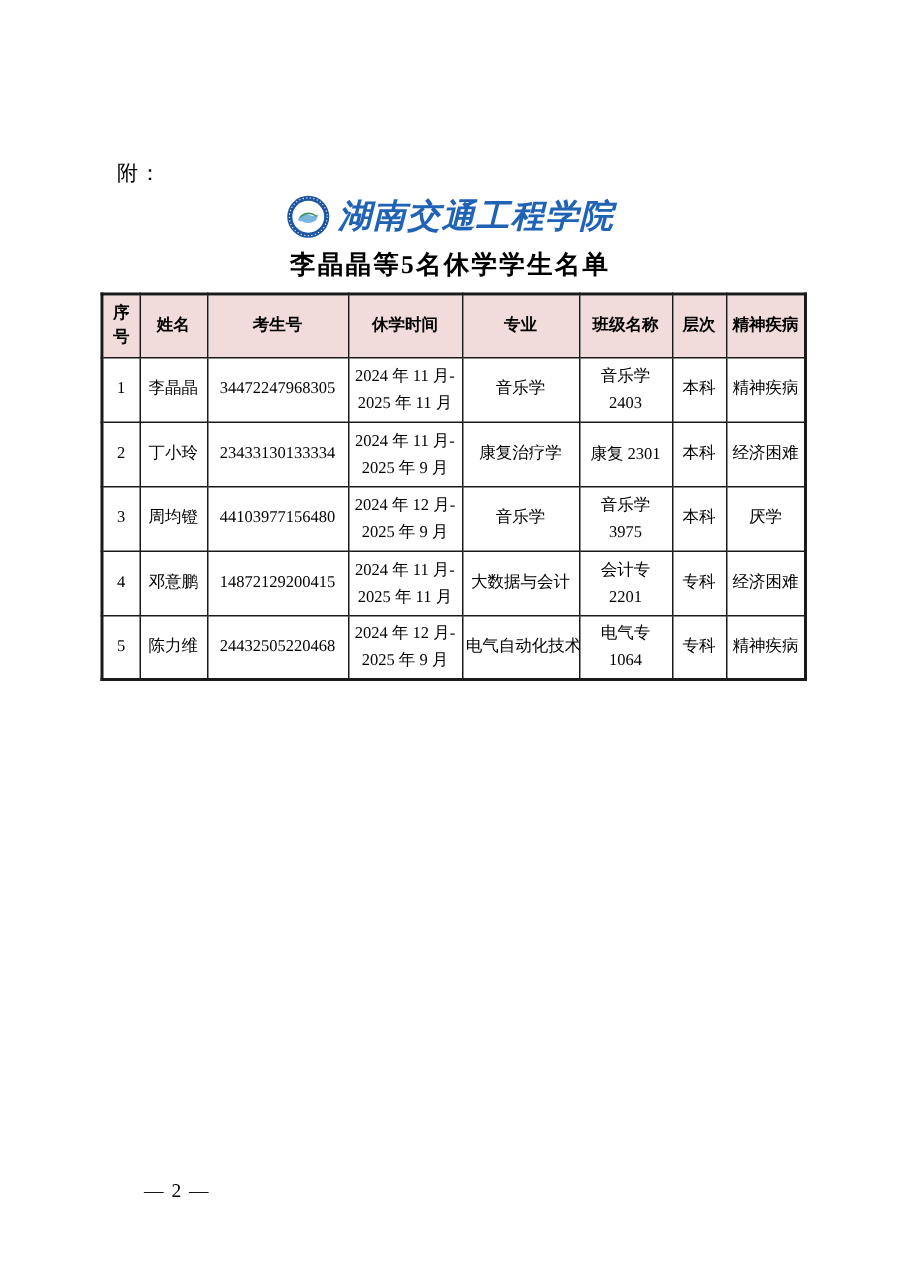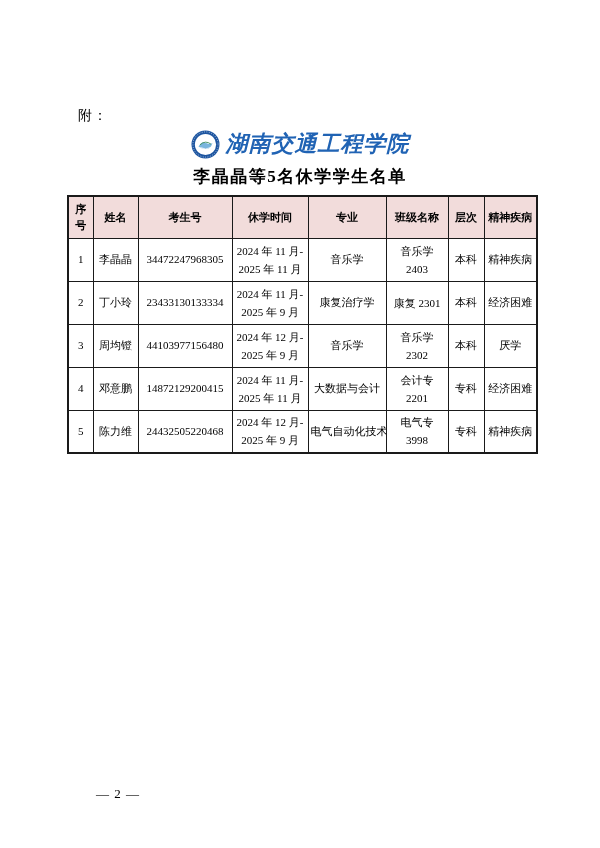--- a/index.html
+++ b/index.html
@@ -141,21 +141,21 @@
           <td>3</td>
           <td class="nowrap">周均镫</td>
           <td class="nowrap">44103977156480</td>
           <td class="twoline">
             <div>2024 年 12 月-</div>
             <div>2025 年 9 月</div>
           </td>
           <td class="nowrap">音乐学</td>
           <td class="twoline">
             <div>音乐学</div>
-            <div>2302</div>
+            <div>3975</div>
           </td>
           <td class="nowrap">本科</td>
           <td class="nowrap">厌学</td>
         </tr>
         <tr>
           <td>4</td>
           <td class="nowrap">邓意鹏</td>
           <td class="nowrap">14872129200415</td>
           <td class="twoline">
             <div>2024 年 11 月-</div>
@@ -173,21 +173,21 @@
           <td>5</td>
           <td class="nowrap">陈力维</td>
           <td class="nowrap">24432505220468</td>
           <td class="twoline">
             <div>2024 年 12 月-</div>
             <div>2025 年 9 月</div>
           </td>
           <td class="nowrap">电气自动化技术</td>
           <td class="twoline">
             <div>电气专</div>
-            <div>3998</div>
+            <div>1064</div>
           </td>
           <td class="nowrap">专科</td>
           <td class="nowrap">精神疾病</td>
         </tr>
       </tbody>
     </table>
   </div>
 
   <div class="page-number">— 2 —</div>
 

